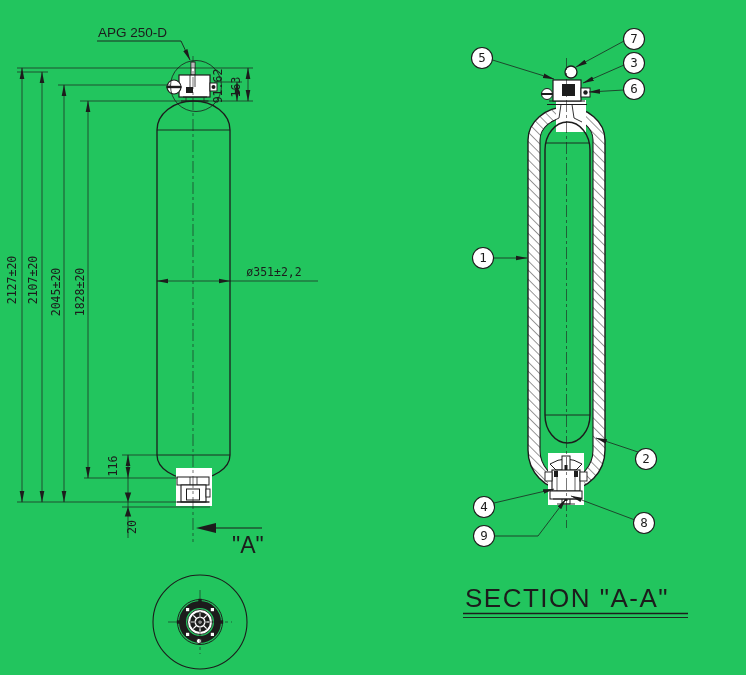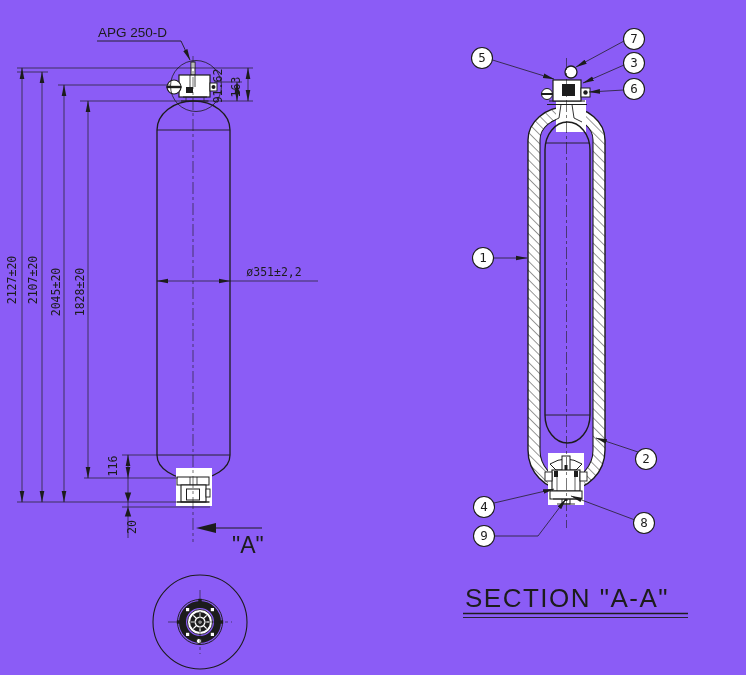--- a/index.html
+++ b/index.html
@@ -1,16 +1,16 @@
 <!DOCTYPE html>
 <html><head>
 <meta charset="utf-8">
 <style>
   html,body{margin:0;padding:0;background:#ffffff;}
-  .canvas{position:relative;width:746px;height:675px;background:#8b5cf6;overflow:hidden;}
+  .canvas{position:relative;width:746px;height:675px;background:#22c55e;overflow:hidden;}
   svg{display:block;}
   svg text{fill:#1c1c1c;}
   .dimtxt{font:11.5px "DejaVu Sans Mono", monospace;text-anchor:middle;}
   .baltxt{font:12.5px "DejaVu Sans Mono", monospace;text-anchor:middle;}
   .titletxt{font:26px "Liberation Sans", sans-serif;letter-spacing:1.5px;}
   .calltxt{font:13.5px "Liberation Sans", sans-serif;}
   .atxt{font:23px "Liberation Sans", sans-serif;}
   .s{stroke:#1c1c1c;fill:none;}
   .sw{stroke:#1c1c1c;fill:#ffffff;}
   .f{fill:#1c1c1c;stroke:none;}

